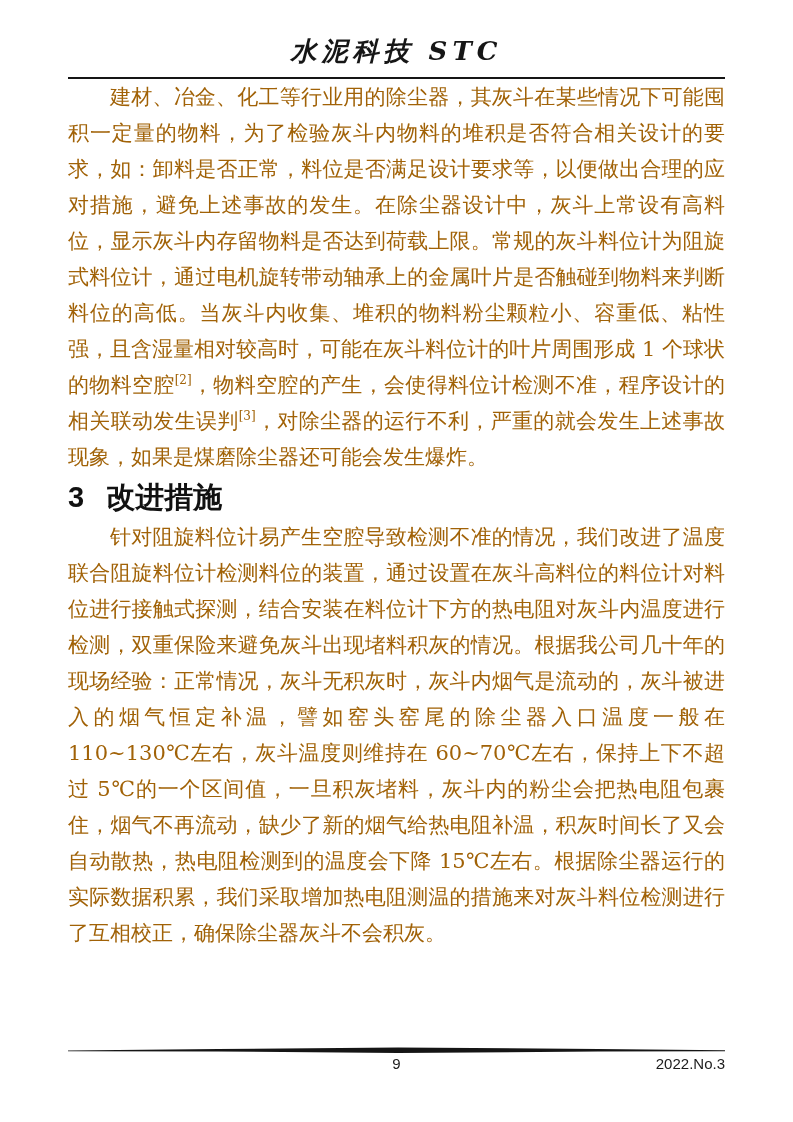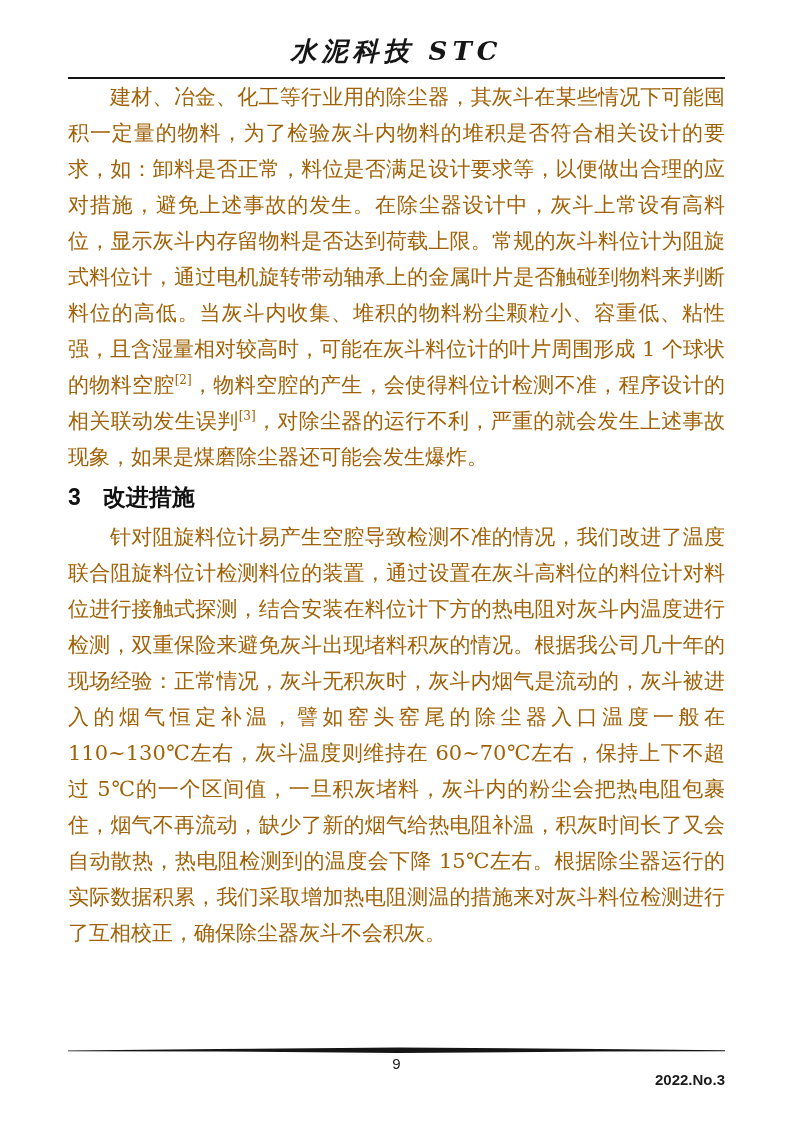--- a/index.html
+++ b/index.html
@@ -48,21 +48,21 @@
     color: #a16207;
   }
   .article sup.cite {
     font-size: 12px;
     line-height: 0;
     vertical-align: super;
   }
   .section-heading {
     margin: 0;
     padding: 4px 0;
-    font-size: 23px;
+    font-size: 29px;
     line-height: 36px;
     font-weight: bold;
     color: #111111;
     font-family: "Liberation Sans", "DejaVu Sans", sans-serif;
   }
   .section-heading .sec-num {
     display: inline-block;
     margin-right: 22px;
   }
   .footer {
@@ -86,23 +86,22 @@
   }
   .page-number {
     position: absolute;
     left: 0;
     right: 0;
     text-align: center;
   }
   .issue-label {
     position: absolute;
     right: 0;
-    top: 16px;
+    top: 0;
     text-align: right;
-    font-weight: bold;
   }
 </style>
 </head>
 <body>
 
 <div class="page">
 
   <div class="content">
 
     <div class="header">

